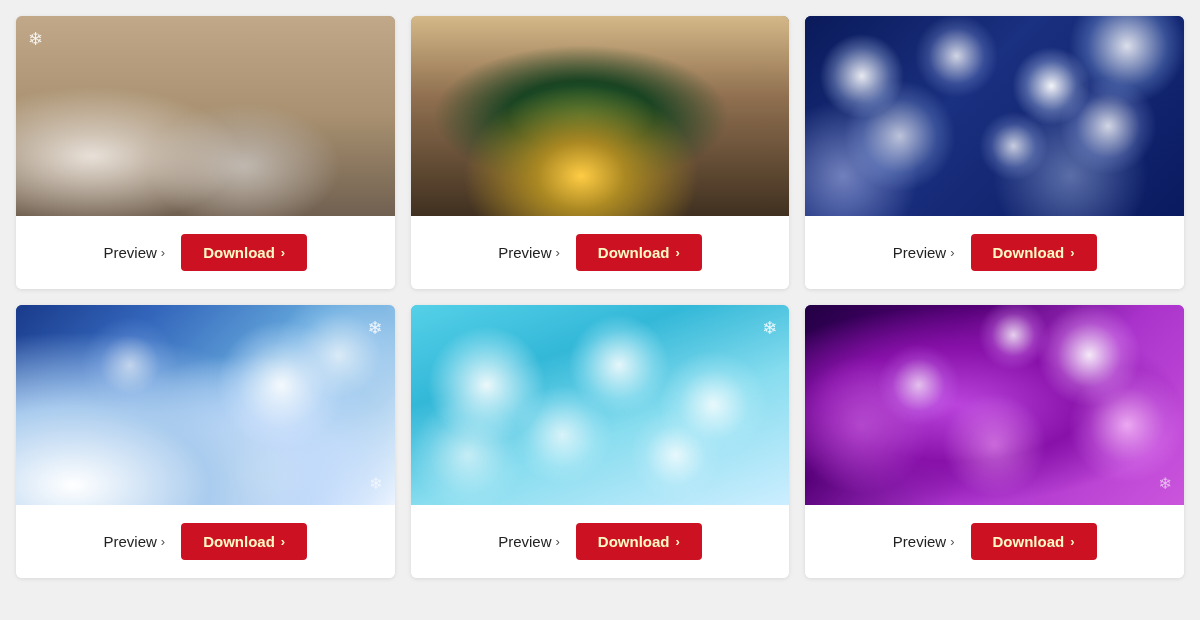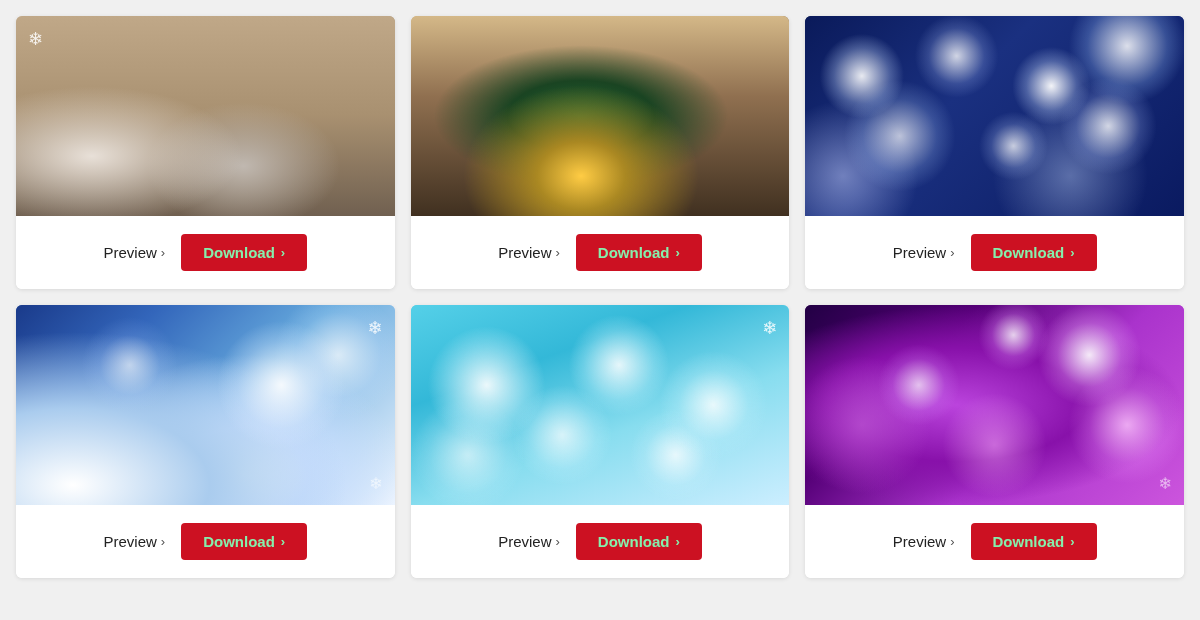--- a/index.html
+++ b/index.html
@@ -166,21 +166,21 @@
     }
     .preview-chevron {
       color: #555;
       font-size: 13px;
     }
     .download-btn {
       display: flex;
       align-items: center;
       gap: 6px;
       background: #cc1122;
-      color: #86efac;
+      color: #fef9c3;
       border: none;
       border-radius: 4px;
       padding: 10px 22px;
       font-size: 15px;
       font-weight: 600;
       cursor: pointer;
       text-transform: none;
     }
     .download-btn .chevron {
       font-size: 13px;

